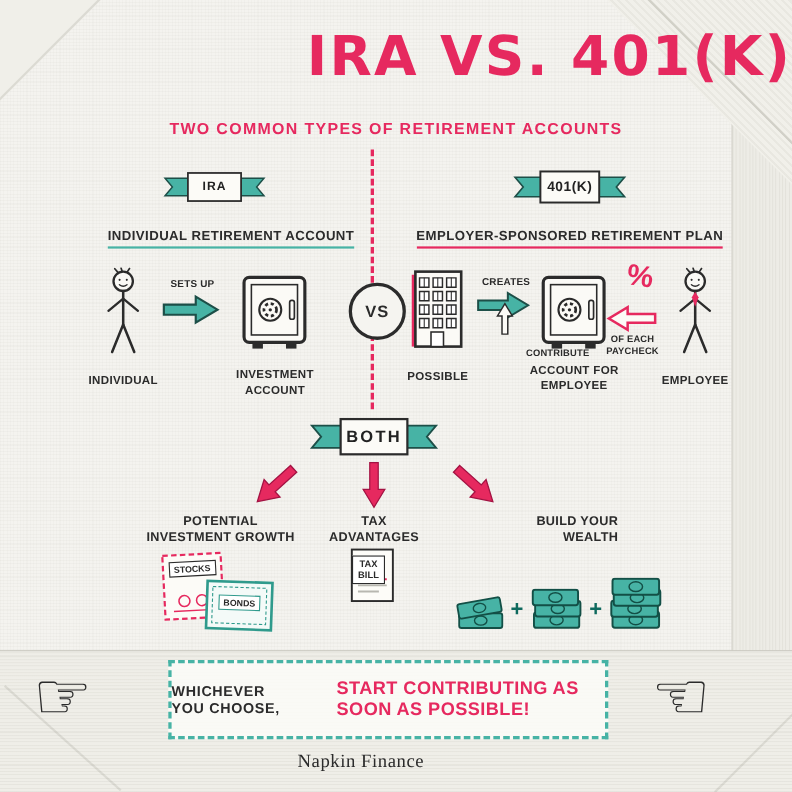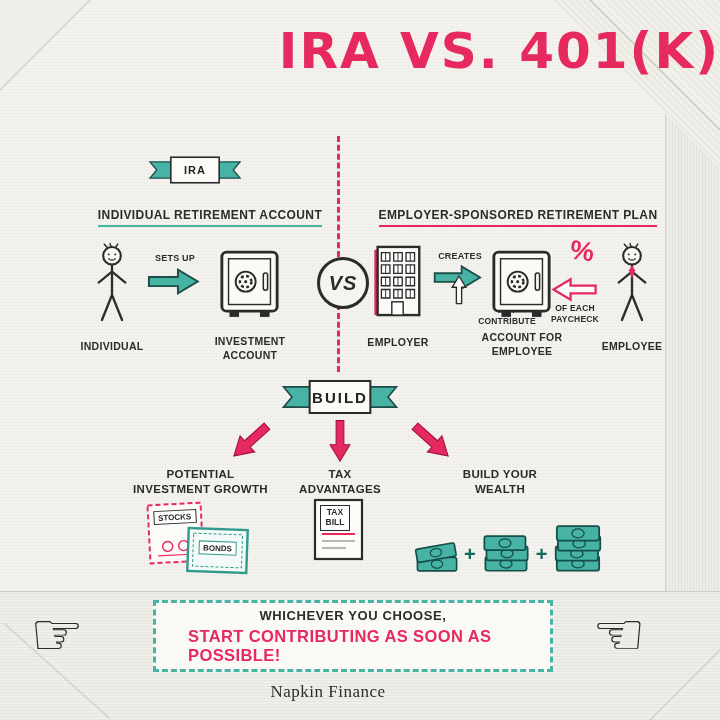--- a/index.html
+++ b/index.html
@@ -37,38 +37,38 @@
   .ribbon svg{position:absolute;inset:0;width:100%;height:100%;}
   
   .heading-wrap{text-align:center;}
   .heading{font-size:12px;font-weight:800;color:#2b2b2b;letter-spacing:.4px;padding-bottom:3px;display:inline-block;line-height:1.2;}
   .u-teal{border-bottom:2.5px solid #47b3a5;margin-left:40px;}
   .u-pink{border-bottom:2.5px solid #e6295f;}
   
   .lbl{font-size:10.5px;font-weight:700;color:#2b2b2b;text-align:center;letter-spacing:.3px;line-height:1.3;}
   .lbl-sm{font-size:8.5px;font-weight:700;color:#2b2b2b;text-align:center;letter-spacing:.2px;line-height:1.25;}
   .vs{left:317px;top:257px;width:46px;height:46px;border:3px solid #2b2b2b;border-radius:50%;
-    background:#f5f4f0;font-weight:800;font-size:20px;color:#2b2b2b;letter-spacing:1px;font-style:italic;}
+    background:#f5f4f0;font-weight:800;font-size:15px;color:#2b2b2b;letter-spacing:1px;}
   .percent{left:560px;top:236px;width:44px;text-align:center;font-size:27px;font-weight:900;
     color:#e6295f;transform:rotate(8deg);}
   .benefit{font-size:11.5px;font-weight:800;color:#2b2b2b;text-align:center;letter-spacing:.3px;line-height:1.3;}
   
   .cert{position:absolute;}
   .cert svg,.taxbill svg{position:absolute;inset:0;width:100%;height:100%;}
   .cert-label{position:absolute;top:8px;left:50%;transform:translateX(-50%);border:1.5px solid #2b2b2b;
     background:#fff;font-size:8px;font-weight:700;color:#2b2b2b;padding:1.5px 4px;white-space:nowrap;}
   .bonds-label{top:14px;border-color:#2f9a8c;}
   .tax-label{position:absolute;top:7px;left:7px;width:28px;border:1.5px solid #2b2b2b;background:#fff;
     font-size:8.5px;font-weight:700;color:#2b2b2b;text-align:center;line-height:1.15;padding:2px 0;}
   
   .money-row{display:flex;align-items:flex-end;gap:5px;}
   .plus{font-size:20px;font-weight:900;color:#0f6a5e;line-height:1;margin-bottom:10px;}
   
   .cta{left:153px;top:600px;width:394px;height:66px;border:3px dashed #47b3a5;
-    background:rgba(252,252,249,.82);display:flex;flex-direction:column;align-items:center;
+    background:rgba(252,252,249,.82);display:flex;flex-direction:row;align-items:center;
     justify-content:center;gap:4px;}
   .cta-1{font-size:13px;font-weight:800;color:#2b2b2b;letter-spacing:.6px;}
   .cta-2{font-size:16.5px;font-weight:800;color:#e6295f;letter-spacing:.4px;margin-left:32px;}
   .hand{font-family:"DejaVu Sans",sans-serif;font-size:60px;color:#2b2b2b;line-height:1;}
   .brand{left:0;top:682px;width:656px;text-align:center;font-family:"Liberation Serif",serif;
     font-size:17px;color:#2b2b2b;letter-spacing:.5px;}
 </style>
 </head>
 <body>
 
@@ -121,28 +121,35 @@
   <div class="abs band-right"></div>
   <div class="abs band-bottom"></div>
   <div class="abs fold-tr"></div>
   <div class="abs fold-tr-line"></div>
   <div class="abs fold-tl"></div>
   <div class="abs fold-tl-line"></div>
   <div class="abs crease-bl"></div>
   <div class="abs crease-br"></div>
 
   <div class="abs title">IRA VS. 401(K)</div>
+  <div class="abs subtitle">TWO COMMON TYPES OF RETIREMENT ACCOUNTS</div>
   <div class="abs center-dash"></div>
 
   <div class="abs ribbon" style="left:148px;top:150px;width:94px;height:40px;">
     <svg viewBox="0 0 140 44">
         <use href="#ribbon-shape" xlink:href="#ribbon-shape"></use>
       </svg>
     <span class="rtext" style="font-size:11px;">IRA</span>
   </div>
+  <div class="abs ribbon" style="left:466px;top:150px;width:104px;height:40px;">
+    <svg viewBox="0 0 140 44">
+        <use href="#ribbon-shape" xlink:href="#ribbon-shape"></use>
+      </svg>
+    <span class="rtext" style="font-size:12.5px;letter-spacing:.5px;">401(K)</span>
+  </div>
 
   <div class="abs heading-wrap" style="left:55px;top:205px;width:270px;">
     <span class="heading u-teal">INDIVIDUAL RETIREMENT ACCOUNT</span>
   </div>
   <div class="abs heading-wrap" style="left:368px;top:205px;width:300px;">
     <span class="heading u-pink">EMPLOYER-SPONSORED RETIREMENT PLAN</span>
   </div>
 
   <svg class="abs" style="left:89px;top:243px;width:46px;height:83px;" viewBox="0 0 48 86">
       <use href="#stickman-shape" xlink:href="#stickman-shape"></use>
@@ -157,21 +164,21 @@
   <svg class="abs" style="left:219px;top:249px;width:61px;height:71px;" viewBox="0 0 64 74">
       <use href="#safe-shape" xlink:href="#safe-shape"></use>
     </svg>
   <div class="abs lbl" style="left:208px;top:335px;width:84px;">INVESTMENT ACCOUNT</div>
 
   <div class="abs ctr vs">VS</div>
 
   <svg class="abs" style="left:371px;top:243px;width:53px;height:76px;" viewBox="0 0 56 80">
       <use href="#building-shape" xlink:href="#building-shape"></use>
     </svg>
-  <div class="abs lbl" style="left:352px;top:336px;width:92px;">EMPLOYER</div>
+  <div class="abs lbl" style="left:352px;top:336px;width:92px;">POSSIBLE</div>
 
   <div class="abs lbl-sm" style="left:431px;top:251px;width:58px;font-size:9px;">CREATES</div>
   <svg class="abs" style="left:433px;top:264px;width:50px;height:27px;" viewBox="0 0 40 22">
       <use href="#arrow-shape" xlink:href="#arrow-shape" fill="#47b3a5" stroke="#1d4f48" stroke-width="1.5"></use>
     </svg>
   <svg class="abs" style="left:444px;top:281px;width:30px;height:17px;transform:rotate(-90deg);" viewBox="0 0 40 22">
       <use href="#arrow-shape" xlink:href="#arrow-shape" fill="#fcfbf7" stroke="#2b2b2b" stroke-width="1.8"></use>
     </svg>
   <div class="abs lbl-sm" style="left:424px;top:305px;width:70px;margin-left:48px;">MAY CONTRIBUTE</div>
 
@@ -189,55 +196,55 @@
   <svg class="abs" style="left:609px;top:243px;width:46px;height:83px;" viewBox="0 0 48 86">
     <use href="#stickman-shape" xlink:href="#stickman-shape"></use>
     <polygon points="24,23 20.8,28 24,37 27.2,28" fill="#e6295f"></polygon>
   </svg>
   <div class="abs lbl" style="left:588px;top:340px;width:88px;">EMPLOYEE</div>
 
   <div class="abs ribbon" style="left:281px;top:376px;width:118px;height:42px;">
     <svg viewBox="0 0 140 44">
         <use href="#ribbon-shape" xlink:href="#ribbon-shape"></use>
       </svg>
-    <span class="rtext" style="font-size:15px;letter-spacing:2px;">BUILD</span>
+    <span class="rtext" style="font-size:15px;letter-spacing:2px;">BOTH</span>
   </div>
 
   <svg class="abs" style="left:226px;top:428px;width:48px;height:27px;transform:rotate(138deg);" viewBox="0 0 40 22">
       <use href="#arrow-shape" xlink:href="#arrow-shape" fill="#e6295f" stroke="#a31343" stroke-width="1"></use>
     </svg>
   <svg class="abs" style="left:318px;top:429px;width:44px;height:25px;transform:rotate(90deg);" viewBox="0 0 40 22">
       <use href="#arrow-shape" xlink:href="#arrow-shape" fill="#e6295f" stroke="#a31343" stroke-width="1"></use>
     </svg>
   <svg class="abs" style="left:408px;top:428px;width:48px;height:27px;transform:rotate(42deg);" viewBox="0 0 40 22">
       <use href="#arrow-shape" xlink:href="#arrow-shape" fill="#e6295f" stroke="#a31343" stroke-width="1"></use>
     </svg>
 
   <div class="abs benefit" style="left:288px;top:467px;width:104px;">TAX ADVANTAGES</div>
   <div class="abs benefit" style="left:128px;top:467px;width:145px;">POTENTIAL INVESTMENT GROWTH</div>
-  <div class="abs benefit" style="left:438px;top:467px;width:124px;">BUILD YOUR WEALTH</div>
+  <div class="abs benefit" style="left:438px;top:467px;width:124px;text-align:right;">BUILD YOUR WEALTH</div>
 
   <div class="cert" style="left:147px;top:502px;width:57px;height:62px;transform:rotate(-3deg);">
     <svg viewBox="0 0 57 62">
       <rect x="2" y="2" width="53" height="58" fill="#fcfbf7" stroke="#e6295f" stroke-width="2" stroke-dasharray="5 3"></rect>
       <circle cx="20" cy="44" r="5" fill="none" stroke="#e6295f" stroke-width="1.4"></circle>
       <circle cx="36" cy="44" r="5" fill="none" stroke="#e6295f" stroke-width="1.4"></circle>
       <path d="M10,53 h37" stroke="#e6295f" stroke-width="1.2"></path>
     </svg>
     <span class="cert-label">STOCKS</span>
   </div>
   <div class="cert" style="left:186px;top:527px;width:63px;height:47px;transform:rotate(2deg);">
     <svg viewBox="0 0 63 47">
       <rect x="2" y="2" width="59" height="43" fill="#f4faf8" stroke="#2f9a8c" stroke-width="2.4"></rect>
       <rect x="7" y="7" width="49" height="33" fill="none" stroke="#2f9a8c" stroke-width="1" stroke-dasharray="3 2"></rect>
     </svg>
     <span class="cert-label bonds-label">BONDS</span>
   </div>
 
-  <div class="cert taxbill" style="left:313px;top:498px;width:51px;height:63px;">
+  <div class="cert taxbill" style="left:313px;top:498px;width:51px;height:50px;">
     <svg viewBox="0 0 51 63">
       <rect x="2" y="2" width="47" height="59" fill="#fdfcf8" stroke="#2b2b2b" stroke-width="2.2"></rect>
       <path d="M9,36 h33" stroke="#e6295f" stroke-width="2.2"></path>
       <path d="M9,43 h33" stroke="#b8b7b0" stroke-width="2.2"></path>
       <path d="M9,50 h24" stroke="#b8b7b0" stroke-width="2.2"></path>
     </svg>
     <span class="tax-label">TAX BILL</span>
   </div>
 
   <div class="abs money-row" style="left:413px;top:510px;width:200px;height:64px;">

